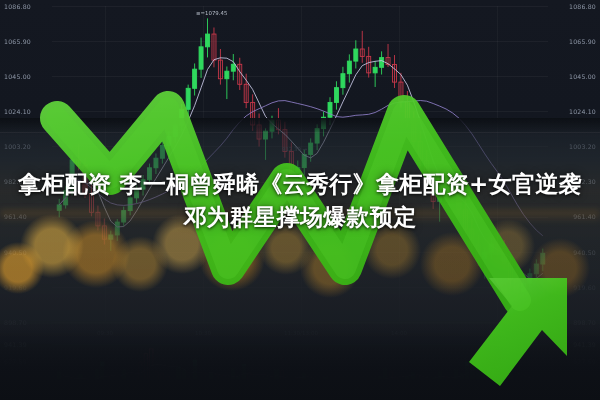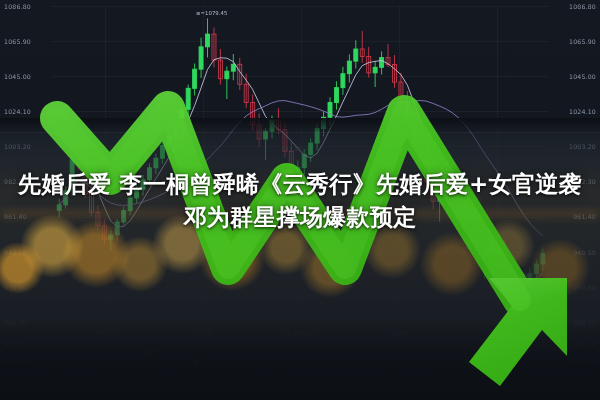--- a/index.html
+++ b/index.html
@@ -469,15 +469,15 @@
       <path id="arrow-path" d="M 57,118 L 110,178 L 168,108 L 228,268 L 287,180 L 345,268 L 404,112 L 520,300" fill="none" stroke="url(#arrGrad)" stroke-width="34" stroke-linejoin="round" stroke-linecap="round"></path>
 
       <polygon id="arrow-head" points="489,278 567,278 567,356 542,330 500,386 469,362 512,306" fill="url(#arrGrad)"></polygon>
       <polygon points="487,276 572,276 572,362 538,330 497,388 463,362 506,304" fill="#44c51d" opacity="0.0"></polygon>
     </g>
     <g opacity="0.9">
       <path d="M 57,118 L 110,178 L 168,108 L 228,268 L 287,180 L 345,268 L 404,112 L 520,300" fill="none" stroke="#57d12f" stroke-width="22" stroke-linejoin="round" stroke-linecap="round" opacity="0.35"></path>
     </g>
   </svg>
 
-  <div class="headline">先婚后爱 李一桐曾舜晞《云秀行》先婚后爱+女官逆袭邓为群星撑场爆款预定</div>
+  <div class="headline">拿柜配资 李一桐曾舜晞《云秀行》拿柜配资+女官逆袭邓为群星撑场爆款预定</div>
 
 </div>
 
 </body></html>

